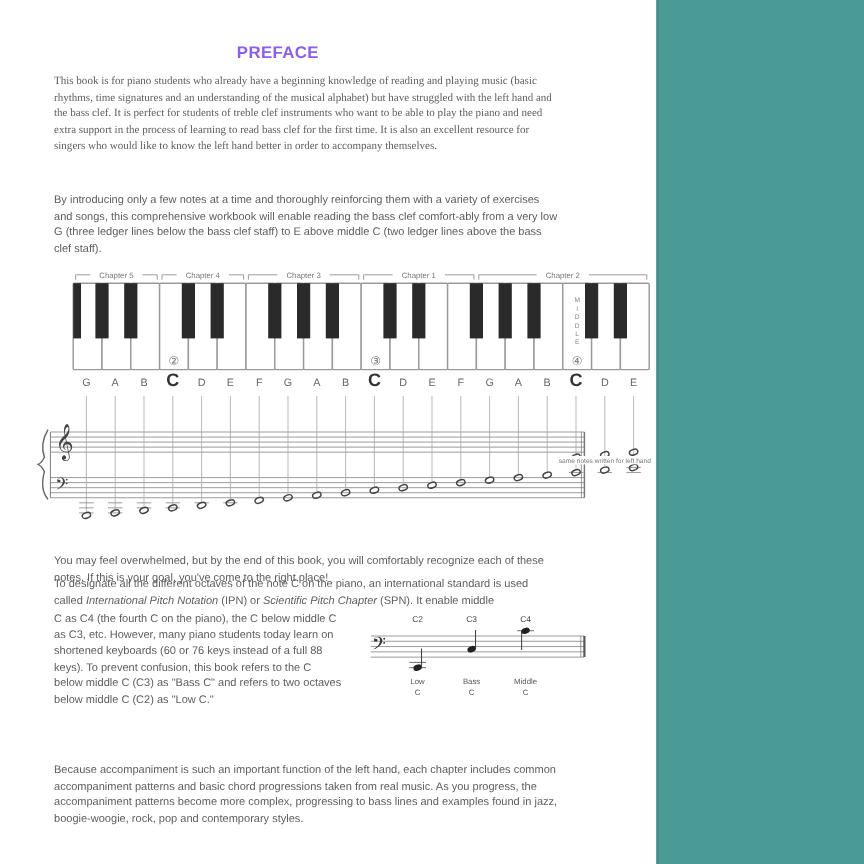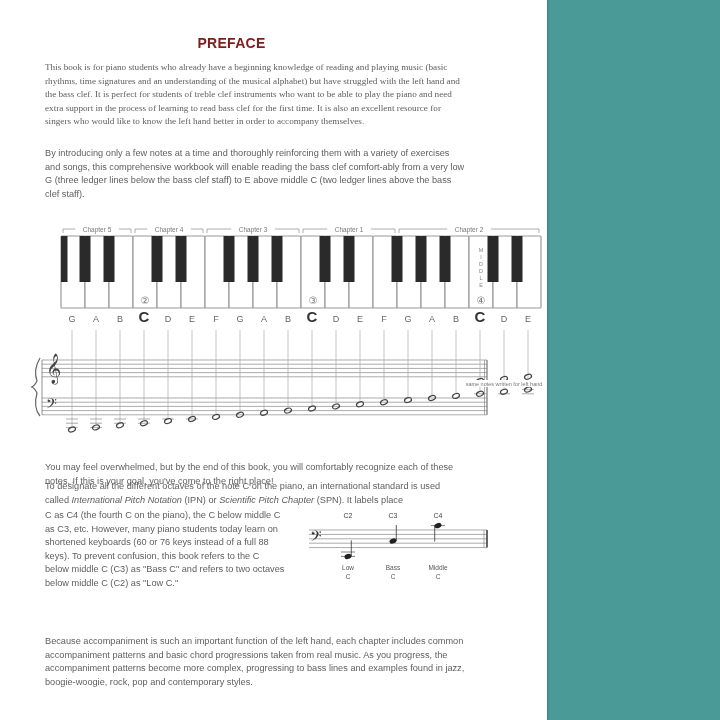--- a/index.html
+++ b/index.html
@@ -1,23 +1,23 @@
 <!DOCTYPE html>
 <html><head>
   <meta charset="utf-8">
   <style>
     html, body { margin: 0; padding: 0; }
     body { width: 720px; height: 720px; position: relative; background: #ffffff; overflow: hidden; font-family: "Liberation Sans", sans-serif; color: #5a5a5a; }
     .page { position: absolute; left: 0; top: 0; width: 547px; height: 720px; background: #ffffff; }
     .side { position: absolute; left: 547px; top: 0; width: 173px; height: 720px; background: #4a9a98; border-left: 2px solid #3f8e8c; box-sizing: border-box; }
-    .title { position: absolute; left: 0; width: 463px; top: 35px; text-align: center; font-weight: bold; font-size: 14px; color: #7f1d1d; letter-spacing: 0.3px; }
+    .title { position: absolute; left: 0; width: 463px; top: 35px; text-align: center; font-weight: bold; font-size: 14px; color: #8b5cf6; letter-spacing: 0.3px; }
     .para { position: absolute; left: 45px; width: 420px; font-size: 9.2px; line-height: 13.6px; color: #5e5e5e; margin: 0; }
     .para i { }
     #p1 { top: 61px; font-family: Liberation Serif, serif; }
-    #p2 { top: 147px; }
+    #p2 { top: 160px; }
     #p3 { top: 461px; }
     #p4 { top: 480px; }
     #p5 { top: 509px; width: 240px; }
     #p6 { top: 598px; margin-top: 37px; }
     svg text { font-family: "Liberation Sans", sans-serif; }
   </style>
 </head>
 <body>
 
 <div class="page">
@@ -188,21 +188,21 @@
         <line x1="522" x2="534" y1="393.8" y2="393.8" stroke="#888" stroke-width="0.7"></line>
         <line x1="522" x2="534" y1="389.6" y2="389.6" stroke="#888" stroke-width="0.7"></line>
         <ellipse cx="528" cy="389.6" rx="3.6" ry="2.3" fill="none" stroke="#444" stroke-width="1.2" transform="rotate(-20 528 389.6)"></ellipse>
         <ellipse cx="528" cy="376.8" rx="3.6" ry="2.3" fill="none" stroke="#444" stroke-width="1.2" transform="rotate(-20 528 376.8)"></ellipse>
         <rect x="464" y="380" width="82" height="7" fill="#fff"></rect>
         <text x="504" y="386" text-anchor="middle" font-size="5.5" fill="#777">same notes written for left hand</text>
       </g>
   </svg>
 
   <p class="para" id="p3">You may feel overwhelmed, but by the end of this book, you will comfortably recognize each of these notes. If this is your goal, you've come to the right place!</p>
-  <p class="para" id="p4"><span>To designate all the different octaves of the note C on the piano, an international standard is used called </span><i>International Pitch Notation</i><span> (IPN) or </span><i>Scientific Pitch Chapter</i><span> (SPN). It labels place</span></p>
+  <p class="para" id="p4"><span>To designate all the different octaves of the note C on the piano, an international standard is used called </span><i>International Pitch Notation</i><span> (IPN) or </span><i>Scientific Pitch Chapter</i><span> (SPN). It enable middle</span></p>
   <p class="para" id="p5">C as C4 (the fourth C on the piano), the C below middle C as C3, etc. However, many piano students today learn on shortened keyboards (60 or 76 keys instead of a full 88 keys). To prevent confusion, this book refers to the C below middle C (C3) as "Bass C" and refers to two octaves below middle C (C2) as "Low C."</p>
 
   <svg style="position:absolute;left:305px;top:508px;" width="190" height="80" viewBox="0 0 190 80">
     <g id="pd">
         <line x1="4" x2="182" y1="22" y2="22" stroke="#888" stroke-width="0.7"></line>
         <line x1="4" x2="182" y1="26.4" y2="26.4" stroke="#888" stroke-width="0.7"></line>
         <line x1="4" x2="182" y1="30.8" y2="30.8" stroke="#888" stroke-width="0.7"></line>
         <line x1="4" x2="182" y1="35.2" y2="35.2" stroke="#888" stroke-width="0.7"></line>
         <line x1="4" x2="182" y1="39.6" y2="39.6" stroke="#888" stroke-width="0.7"></line>
         <line x1="182" x2="182" y1="22" y2="39.6" stroke="#555" stroke-width="1.8"></line>

